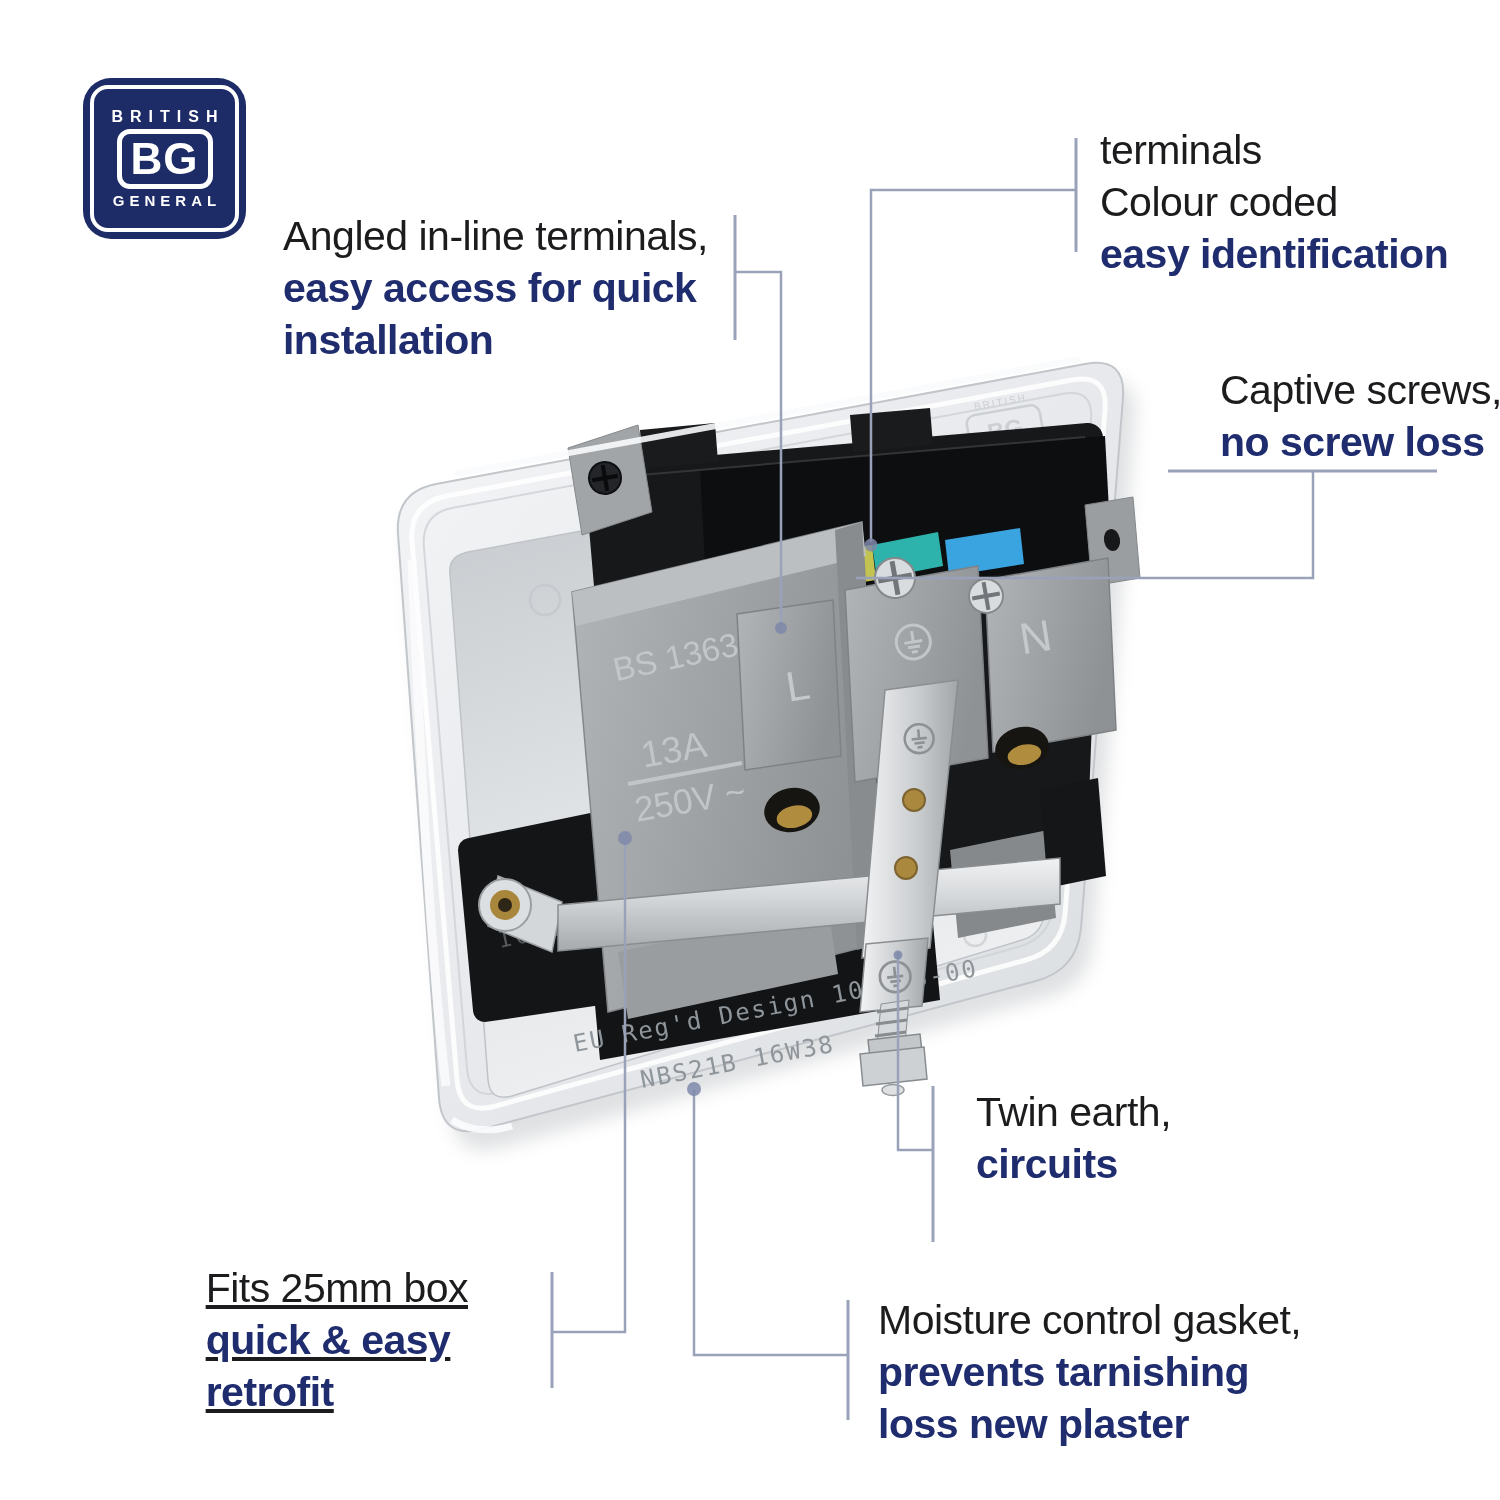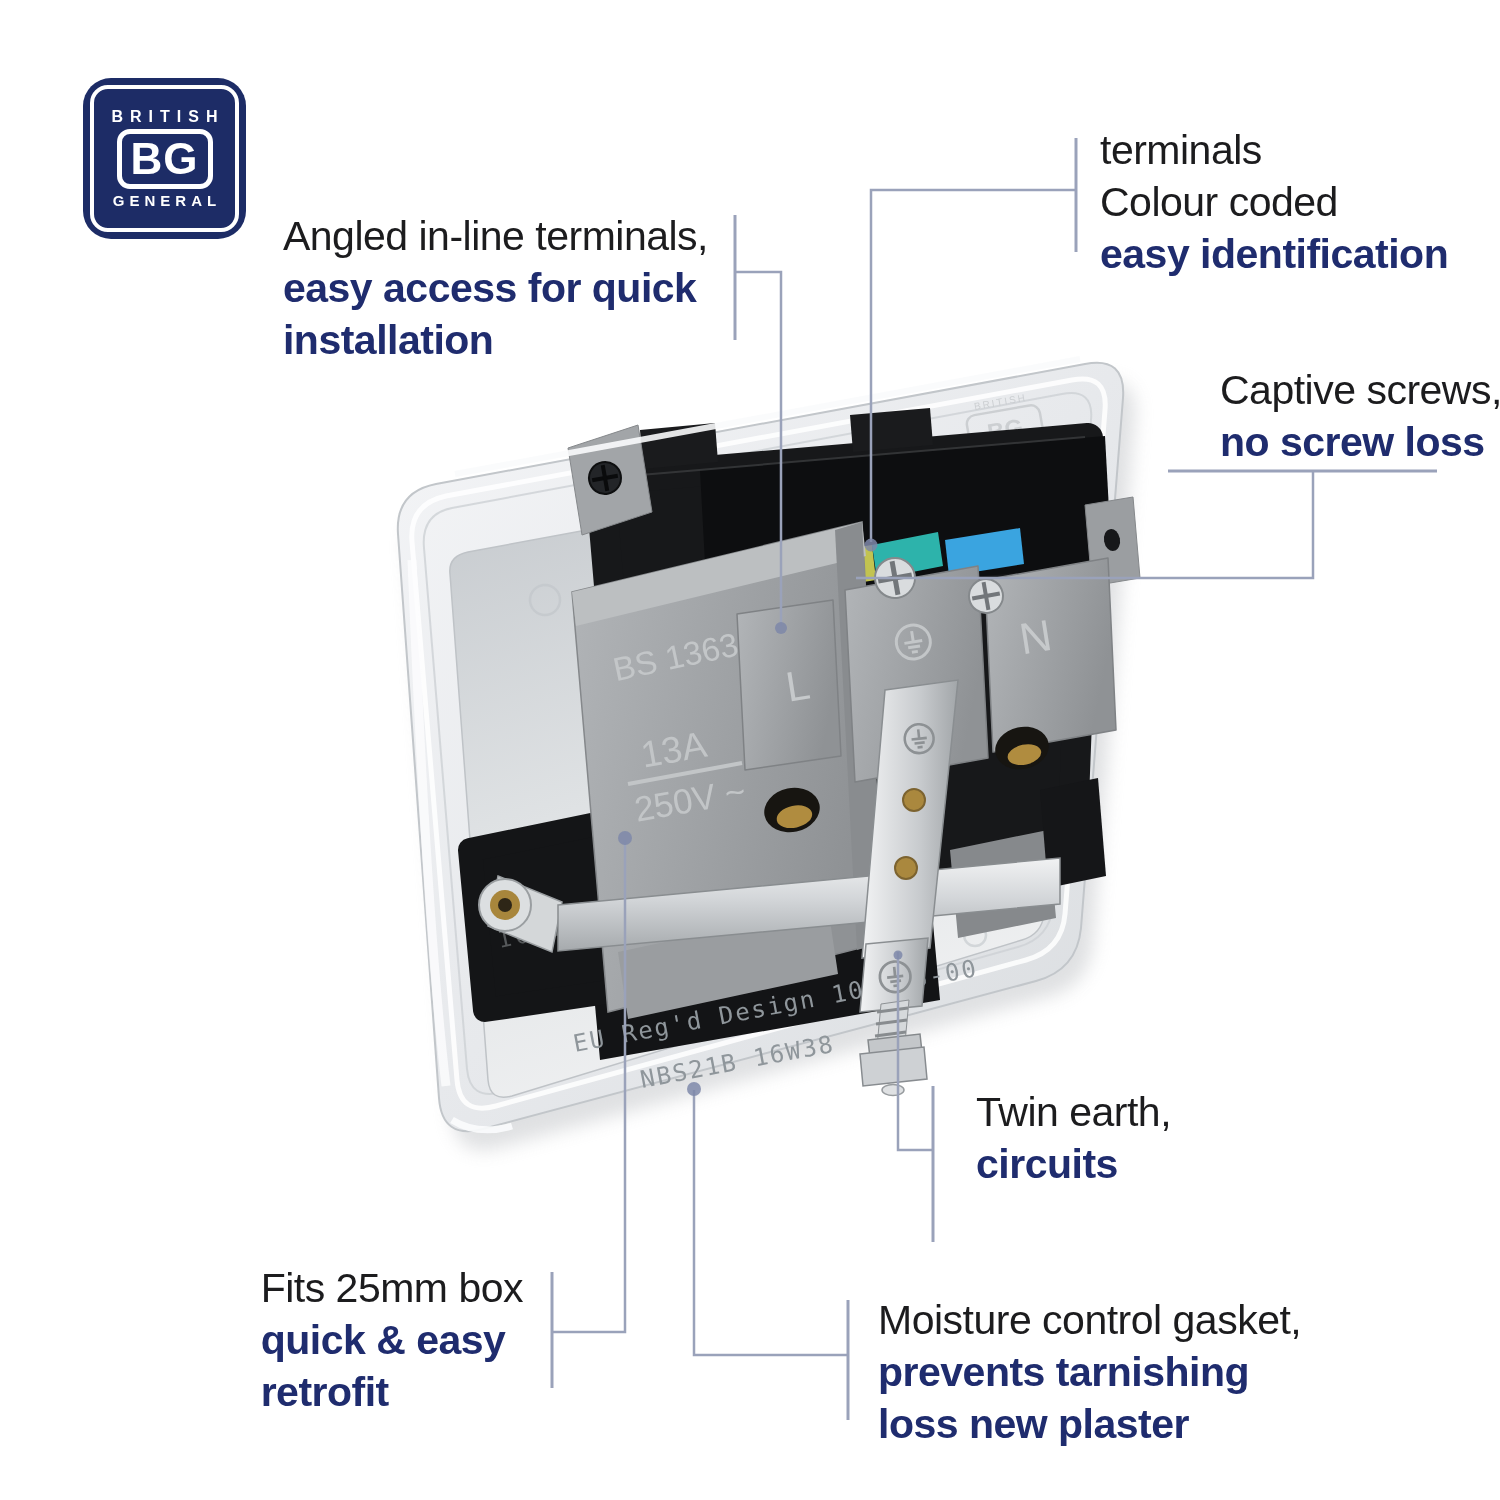--- a/index.html
+++ b/index.html
@@ -237,21 +237,21 @@
   <div class="callout" style="top:364px; left:1220px;">
     <span class="l">Captive screws,</span>
     <span class="l b">no screw loss</span>
   </div>
 
   <div class="callout" style="top:1086px; left:968px;margin-left:8px;">
     <span class="l">Twin earth,</span>
     <span class="l b">circuits</span>
   </div>
 
-  <div class="callout ra" style="top:1262px; right:977px;">
+  <div class="callout ra" style="top:1262px; right:1032px;text-decoration:underline;">
     <span class="l">Fits 25mm box</span>
     <span class="l b">quick &amp; easy</span>
     <span class="l b">retrofit</span>
   </div>
 
   <div class="callout" style="top:1294px; left:878px;">
     <span class="l">Moisture control gasket,</span>
     <span class="l b">prevents tarnishing</span>
     <span class="l b">loss new plaster</span>
   </div>

